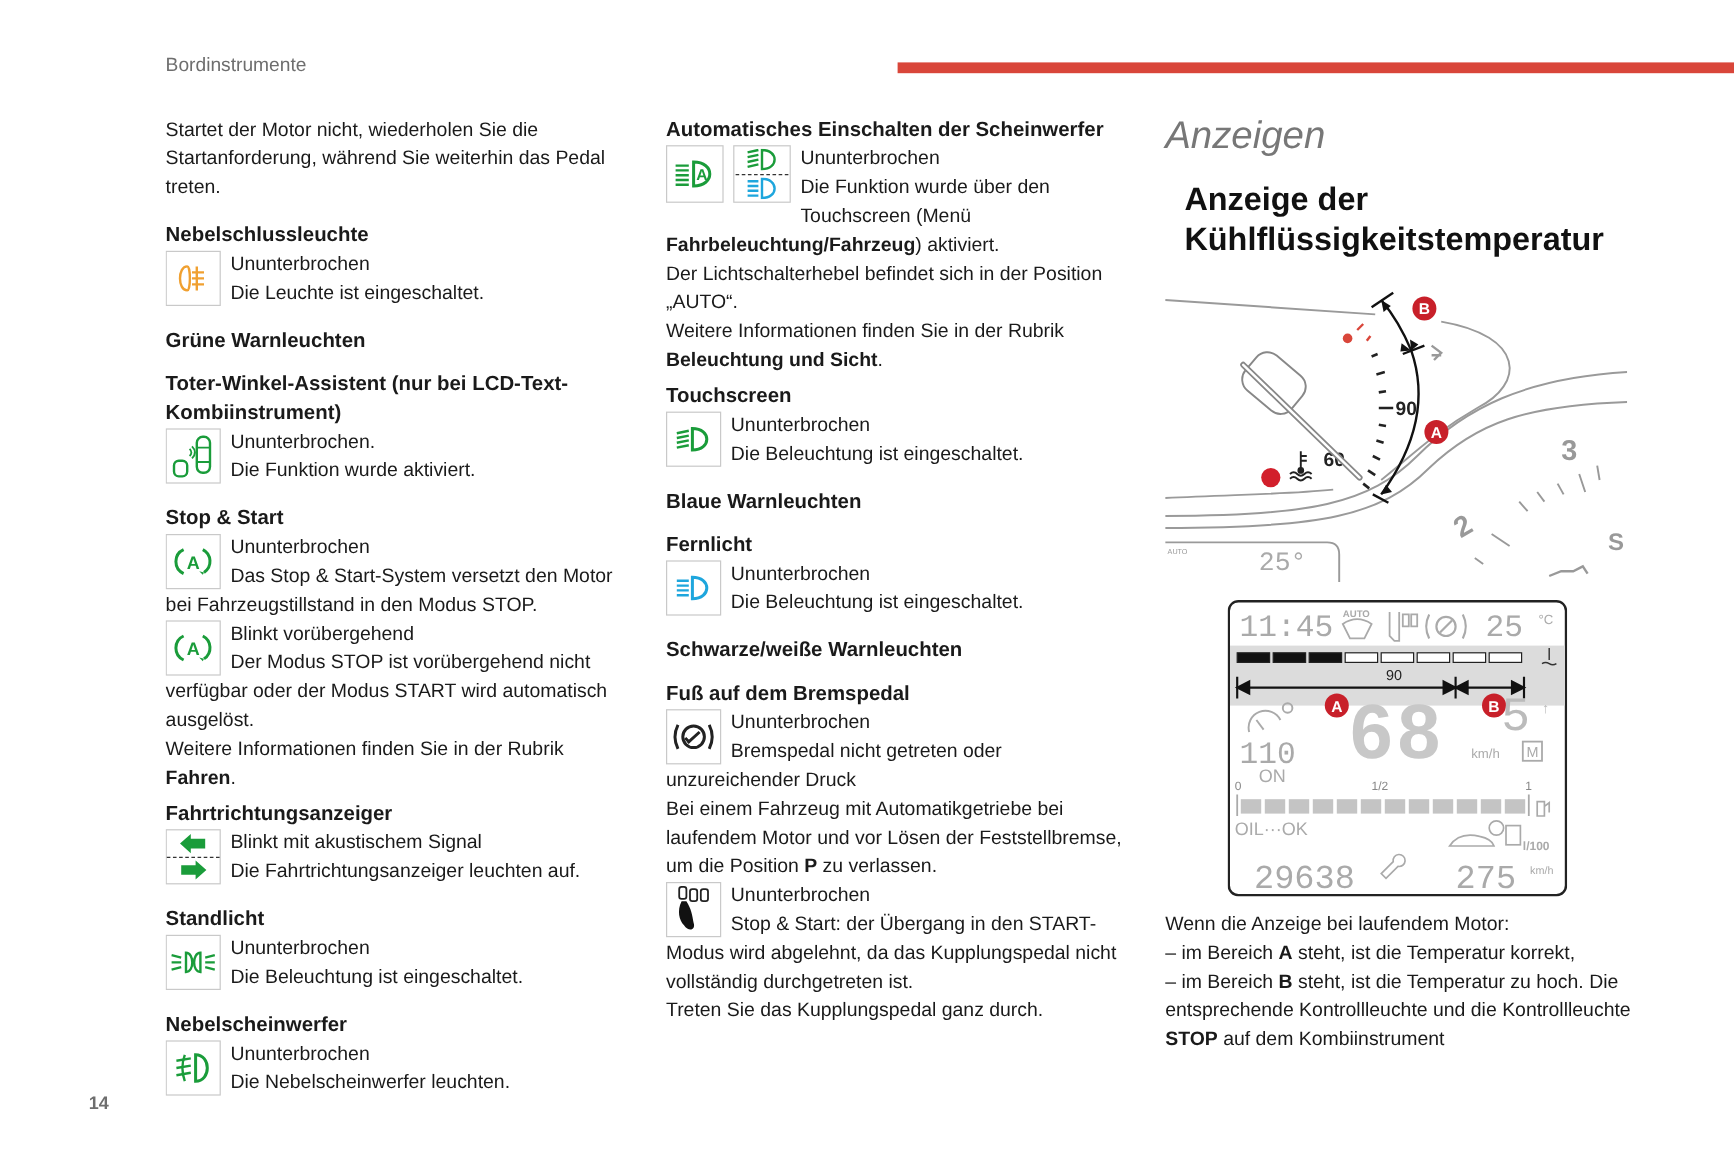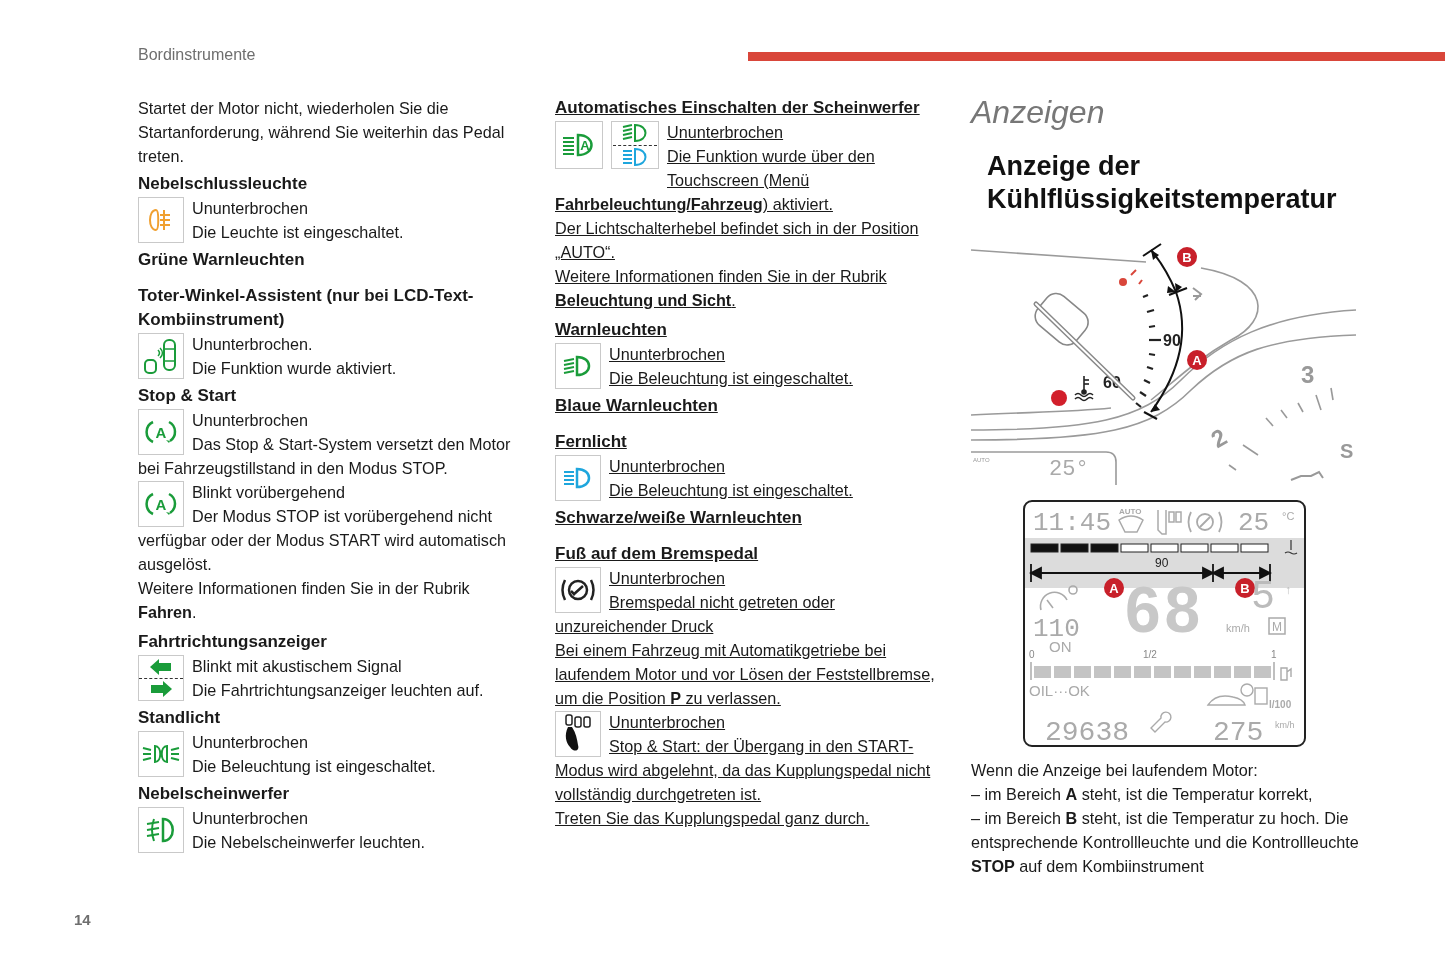--- a/index.html
+++ b/index.html
@@ -4,28 +4,28 @@
 <style>
   html, body { margin:0; padding:0; background:#ffffff; }
   body { width:1445px; height:963px; position:relative; overflow:hidden;
          font-family:"Liberation Sans", sans-serif; color:#1a1a1a; }
   .running-head { position:absolute; left:138px; top:46px; font-size:16px; color:#6e6e6e; }
   .red-rule { position:absolute; left:748px; top:52px; width:697px; height:9px; background:#d9463a; }
   .page-num { position:absolute; left:74px; top:911px; font-size:15px; font-weight:bold; color:#6e6e6e; }
 
   .col { position:absolute; top:96px; font-size:16.2px; line-height:24px; }
   .col1 { left:138px; width:390px; }
-  .col2 { left:555px; width:395px;text-decoration:underline; }
+  .col2 { left:555px; width:395px; }
   .col3 { left:971px; width:400px; }
 
   p { margin:0; }
   h4 { margin:0; font-size:17px; font-weight:bold; line-height:24px; }
   .gap6 { margin-top:6px; }
   .gap12 { margin-top:12px; }
-  .gap4 { margin-top:4px; }
+  .gap4 { margin-top:16px; }
 
   .entry { overflow:hidden; }
   .icobox { float:left; width:46px; height:46px; border:1px solid #c9c9c9; margin:1px 8px 0 0;
             display:flex; align-items:center; justify-content:center; box-sizing:border-box; }
   .icobox svg { display:block; }
   .icobox.split { flex-direction:column; justify-content:space-between; padding:2px 0; }
   .dash { width:44px; border-top:1.5px dashed #333; }
   b { font-weight:bold; }
 
   .h-section { font-size:32px; color:#777; font-weight:normal; margin:0; line-height:32px;font-style:italic; }
@@ -164,21 +164,21 @@
           <path d="M16 1 C30 1 30 17 16 17 Z" fill="none" stroke="#1ea6dd" stroke-width="2"></path>
           <path d="M4 3 H13 M4 7 H13 M4 11 H13 M4 15 H13" stroke="#1ea6dd" stroke-width="2"></path>
         </svg>
     </span>
     <p>Ununterbrochen</p>
     <p style="display:inline;"><span>Die Funktion wurde über den Touchscreen (Menü </span><b>Fahrbeleuchtung/Fahrzeug</b><span>) aktiviert.</span></p>
   </div>
   <p>Der Lichtschalterhebel befindet sich in der Position „AUTO“.</p>
   <p><span>Weitere Informationen finden Sie in der Rubrik </span><b>Beleuchtung und Sicht</b><span>.</span></p>
 
-  <h4 class="gap6">Warnleuchten</h4>
+  <h4 class="gap6">Touchscreen</h4>
   <div class="entry">
     <span class="icobox">
       <svg width="34" height="24" viewBox="0 0 34 24">
           <path d="M16 3 C32 3 32 21 16 21 Z" fill="none" stroke="#1a9c3a" stroke-width="2.5"></path>
           <path d="M3 7 L13 5 M3 11 L13 9 M3 15 L13 13 M3 19 L13 17" stroke="#1a9c3a" stroke-width="2"></path>
         </svg>
     </span>
     <p>Ununterbrochen</p>
     <p>Die Beleuchtung ist eingeschaltet.</p>
   </div>

